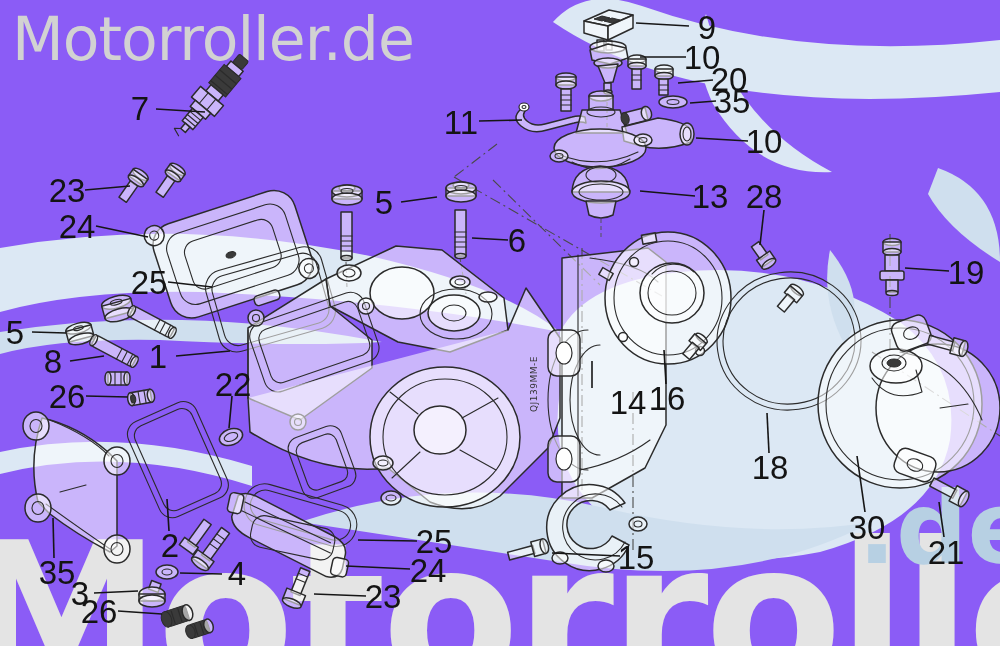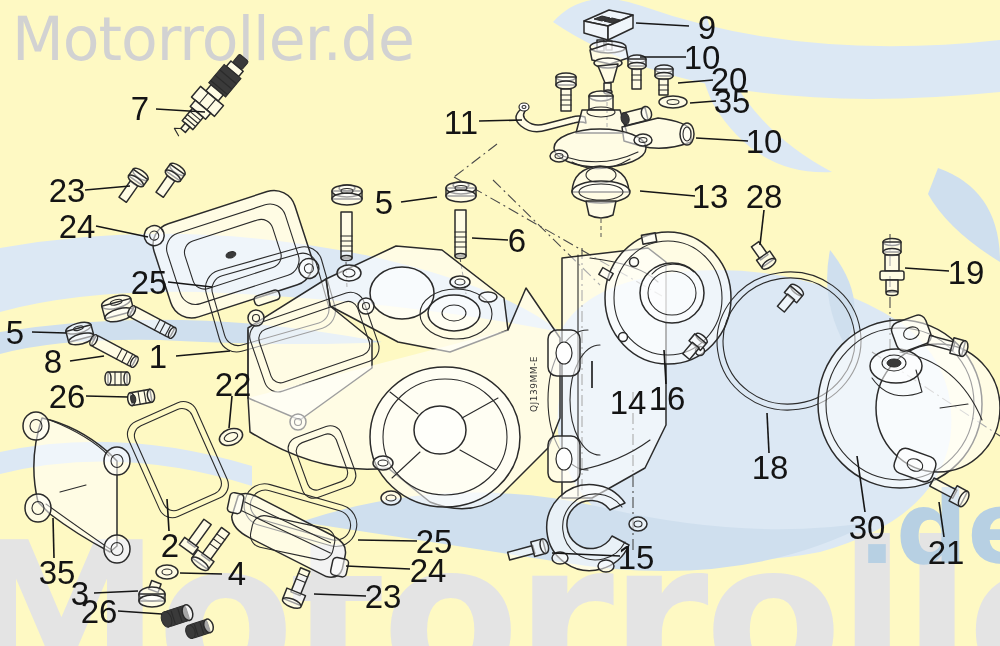--- a/index.html
+++ b/index.html
@@ -1,16 +1,16 @@
 <!DOCTYPE html>
 <html><head>
 <meta charset="utf-8">
 <style>
   html,body{margin:0;padding:0;background:#ffffff;}
-  #stage{position:relative;width:1000px;height:646px;background:#fef9c3;overflow:hidden;
+  #stage{position:relative;width:1000px;height:646px;background:#8b5cf6;overflow:hidden;
          font-family:"Liberation Sans","DejaVu Sans",sans-serif;}
   #stage svg{position:absolute;left:0;top:0;}
   
   .wm-header{font-family:"DejaVu Sans",sans-serif;font-size:60px;fill:#d2d2d2;letter-spacing:-1px;}
   .wm-giant{font-family:"DejaVu Sans",sans-serif;font-size:200px;font-weight:bold;fill:#e4e4e4;letter-spacing:-4px;}
   .wm-de{font-family:"DejaVu Sans",sans-serif;font-size:100px;font-weight:bold;fill:#b7d0e3;}
   .engrave{font-family:"DejaVu Sans",sans-serif;font-size:9px;fill:#333;letter-spacing:.5px;}
   
   .orn{fill:#dce8f4;stroke:none;}
   .orn2{fill:#cfdfee;stroke:none;}

